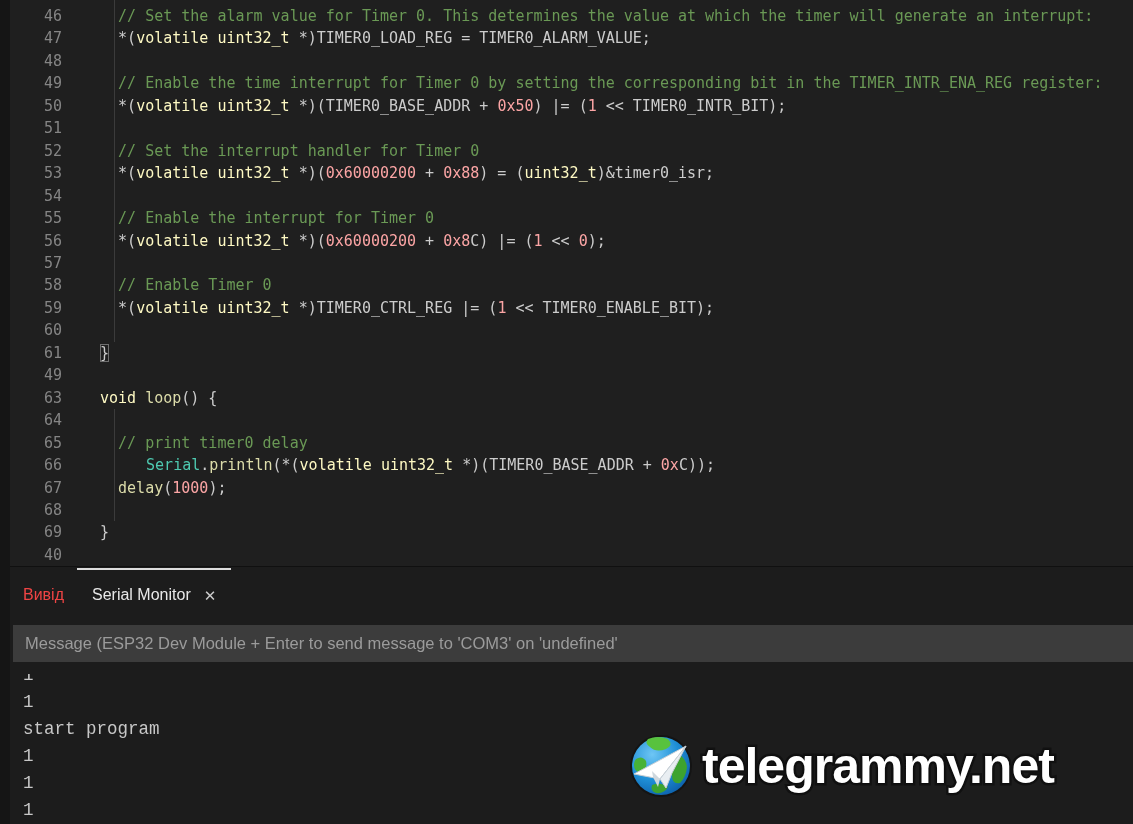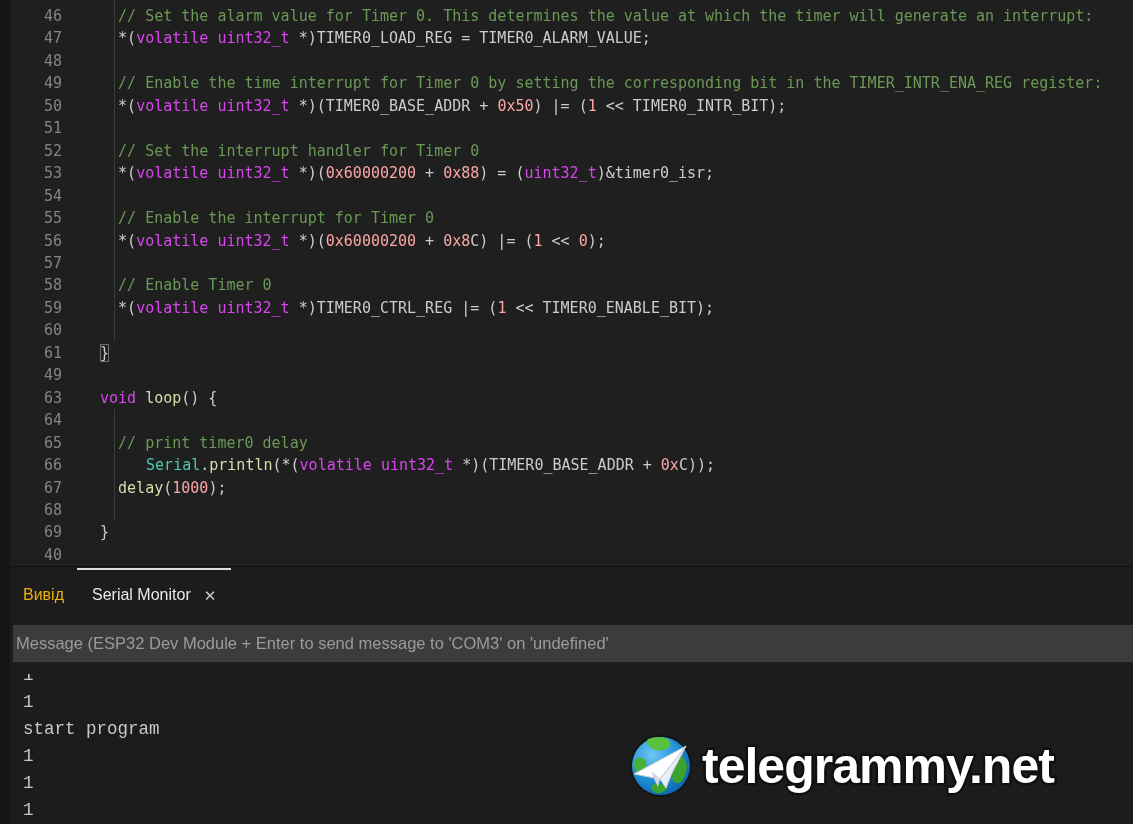--- a/index.html
+++ b/index.html
@@ -11,44 +11,44 @@
 
   
   .editor{position:absolute;left:10px;top:0;width:1123px;height:566px;background:#1f1f1f;
           padding-top:5px;box-sizing:border-box;overflow:hidden;}
   .line{display:flex;height:22.46px;line-height:22.46px;white-space:pre;
         font-family:"DejaVu Sans Mono","Liberation Mono",monospace;font-size:15px;align-items:center;}
   .ln{width:52px;text-align:right;color:#858585;flex:0 0 52px;
       font-family:"DejaVu Sans Mono","Liberation Mono",monospace;}
   .code{padding-left:38px;color:#cccccc;}
   .tok-comment{color:#6a9955;}
-  .tok-kw{color:#d946ef;}
+  .tok-kw{color:#fef9c3;}
   .tok-num{color:#fca5a5;}
   .tok-fn{color:#dcdcaa;}
   .tok-cls{color:#4ec9b0;margin-left:28px;}
   .tok-plain{color:#cccccc;}
   .tok-bracket{color:#cccccc;outline:1px solid #6f6f6f;outline-offset:-1px;}
   .indent-guide{position:absolute;width:1px;background:#3b3b3b;left:104px;}
   .guide-1{top:0;height:342px;}
   .guide-2{top:409px;height:112px;}
 
   
   .panel{position:absolute;left:10px;top:566px;width:1123px;height:258px;
          background:#1c1c1c;border-top:1px solid #101010;box-sizing:border-box;}
   .tab-bar{display:flex;height:56px;align-items:stretch;}
   .tab{display:flex;align-items:center;font-size:16px;position:relative;cursor:pointer;}
-  .tab-output{padding:0 13px;color:#eab308;}
+  .tab-output{padding:0 13px;color:#ef4444;}
   .tab-serial{padding:0 15px;color:#e8e8e8;}
   .tab-serial::before{content:"";position:absolute;left:0;right:0;top:1px;height:2px;background:#dddddd;}
   .tab-close{margin-left:13px;color:#cccccc;font-size:15px;line-height:1;cursor:pointer;}
 
   .msg-input{position:absolute;left:3px;right:0;top:58px;height:37px;
              background:#3c3c3c;border:none;outline:none;color:#cccccc;
              font-size:16.5px;font-family:"Liberation Sans",sans-serif;
-             padding:0 3px;box-sizing:border-box;}
+             padding:0 12px;box-sizing:border-box;}
   .msg-input::placeholder{color:#9b9b9b;opacity:1;}
 
   .serial-out{position:absolute;left:0;right:0;top:107px;bottom:0;overflow:hidden;
               padding-left:13px;}
   .serial-line{font-family:"Liberation Mono",monospace;font-size:17.5px;
                line-height:27px;color:#c8c8c8;white-space:pre;}
   .serial-shift{margin-top:-12px;}
 
   
   .watermark{position:absolute;left:628px;top:733px;display:flex;align-items:center;}

